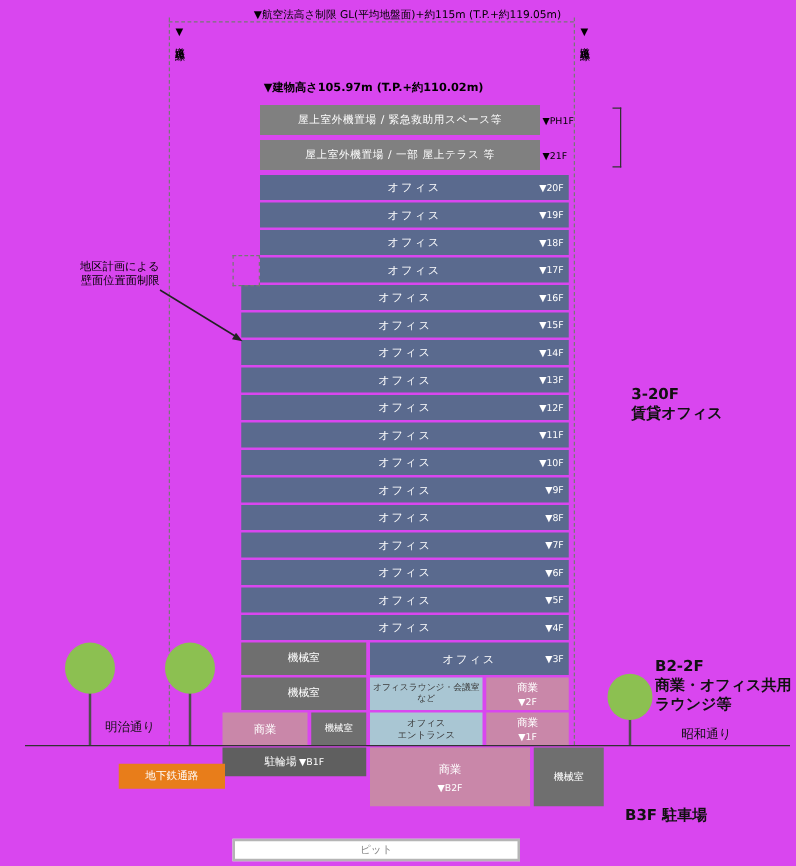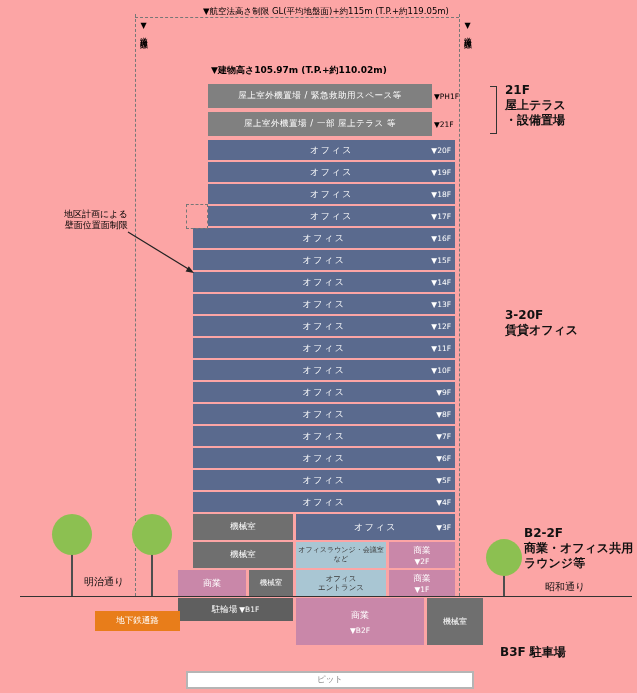--- a/index.html
+++ b/index.html
@@ -1,17 +1,17 @@
 <!DOCTYPE html>
 <html style="--c-office: #5a6a8e; --c-roof: #808080; --c-machine: #6f6f6f; --c-commerce: #c987a9; --c-lounge: #a9c6d3; --c-parking: #5f5f5f; --c-subway: #e87d1a; --c-tree: #8cc051;"><head>
 <meta charset="utf-8">
 <style>
   * { margin:0; padding:0; box-sizing:border-box; }
   html,body { background:#fff; font-family:"DejaVu Sans", sans-serif; }
-  #canvas { position:relative; width:637px; height:693px; background:#fca5a5; overflow:hidden; }
+  #canvas { position:relative; width:637px; height:693px; background:#d946ef; overflow:hidden; }
   .abs { position:absolute; }
   .dashv { position:absolute; width:0; border-left:1px dashed #777; }
   .dashh { position:absolute; height:0; border-top:1px dashed #777; }
   .vtext { writing-mode:vertical-rl; text-orientation:mixed; font-size:8px; color:#000; letter-spacing:1px; }
   .box { position:absolute; display:flex; align-items:center; justify-content:center; color:#fff; text-align:center; }
   .roofbox { background:var(--c-roof); font-size:8.5px; letter-spacing:0.5px; }
   .machine { background:var(--c-machine); font-size:8.5px; }
   .commerce { background:var(--c-commerce); font-size:9px; }
   .lounge  { background:var(--c-lounge); color:#3a3a3a; font-size:7px; line-height:1.25; padding:0 1px; }
   .parkbox { background:var(--c-parking); font-size:9px; }
@@ -185,40 +185,35 @@
   </div>
   <div class="box machine" style="left:427px; top:598px; width:56px; height:47px; font-size:8px;">
     <span>機械室</span>
   </div>
 
   <div class="box subwaybox" style="left:95px; top:611px; width:85px; height:20px;">
     <span>地下鉄通路</span>
   </div>
 
 
-  <div class="box pitbox" style="left:186px; top:671px; width:288px; height:18px;">
+  <div class="box pitbox" style="left:186px; top:671px; width:230px; height:18px;">
     <span>ピット</span>
   </div>
 
   <div class="abs trunk" style="left:71px; top:552px; height:44px;"></div>
   <div class="abs tree" style="left:52px; top:514px; width:40px; height:41px;"></div>
   <div class="abs trunk" style="left:151px; top:552px; height:44px;"></div>
   <div class="abs tree" style="left:132px; top:514px; width:40px; height:41px;"></div>
   <div class="abs trunk" style="left:503px; top:574px; height:22px;"></div>
   <div class="abs tree" style="left:486px; top:539px; width:36px; height:37px;"></div>
 
   <div class="abs street" style="left:84px; top:575px;">明治通り</div>
   <div class="abs street" style="left:545px; top:580px;">昭和通り</div>
 
   <div class="bracket" style="left:490px; top:86px; width:7px; height:48px;"></div>
-  <div class="abs rlabel" style="left:505px; top:83px;">
-    <div>21F</div>
-    <div>屋上テラス</div>
-    <div>・設備置場</div>
-  </div>
   <div class="abs rlabel" style="left:505px; top:308px;">
     <div>3-20F</div>
     <div>賃貸オフィス</div>
   </div>
   <div class="abs rlabel" style="left:524px; top:526px;">
     <div>B2-2F</div>
     <div>商業・オフィス共用</div>
     <div>ラウンジ等</div>
   </div>
   <div class="abs rlabel" style="left:500px; top:645px;">B3F 駐車場</div>

